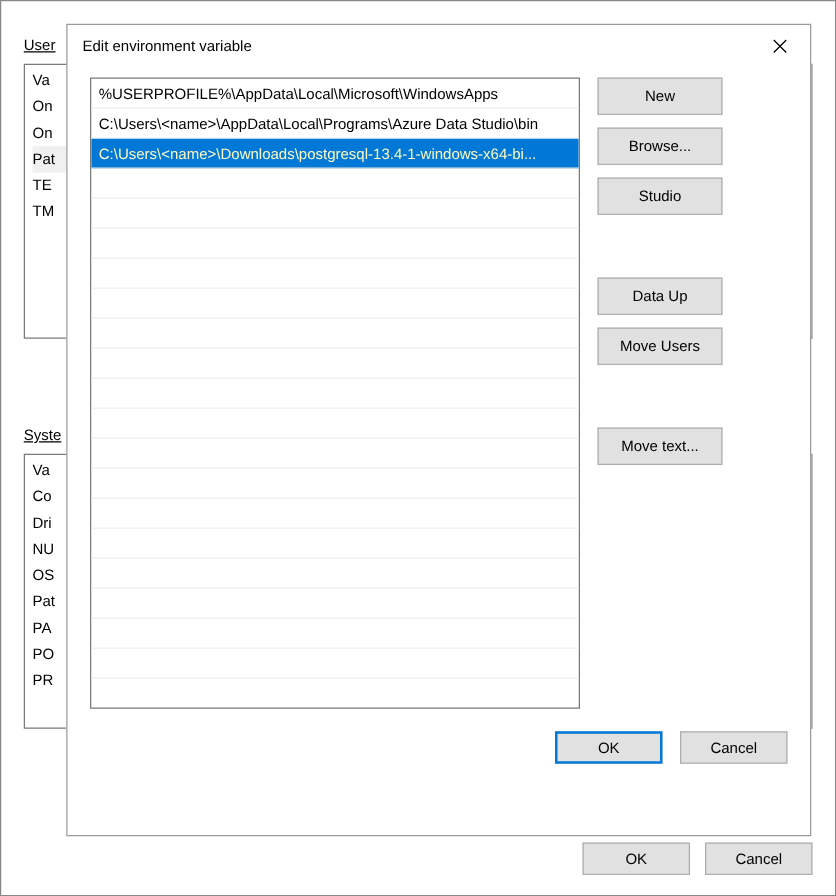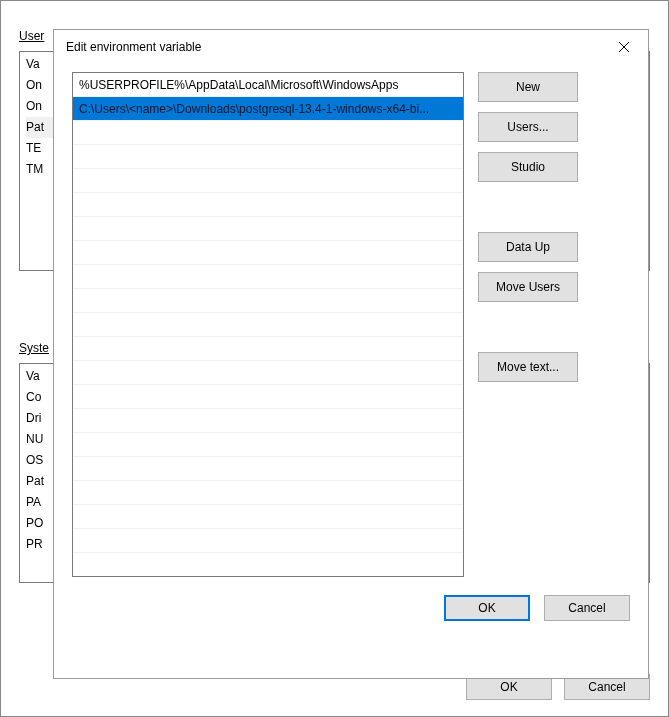--- a/index.html
+++ b/index.html
@@ -51,21 +51,21 @@
       background: #e1e1e1;
       border: 1px solid #adadad;
       min-width: 86px;
       height: 26px;
       font-family: Liberation Sans, sans-serif;
       font-size: 12px;
       cursor: pointer;
     }
     .dialog {
       position: absolute;
-      left: 52px; top: 28px;
+      left: 52px; top: 18px;
       width: 596px; height: 650px;
       background: #fff;
       border: 1px solid #9c9c9c;
     }
     .titlebar {
       height: 34px;
       display: flex; justify-content: space-between; align-items: center;
       padding: 0 12px;
       font-size: 12px;
     }
@@ -94,21 +94,21 @@
       line-height: 24px;
       padding: 0 6px;
       border-bottom: 1px solid #f0f0f0;
       white-space: nowrap;
       overflow: hidden;
       text-overflow: ellipsis;
       cursor: default;
     }
     .list-item.selected {
       background: #0078d7;
-      color: #0f172a;
+      color: #fef9c3;
     }
     .side-buttons {
       display: flex;
       flex-direction: column;
       gap: 10px;
       width: 100px;
     }
     .side-buttons .gap { height: 30px; }
     .side-btn {
       background: #e1e1e1;
@@ -173,20 +173,21 @@
     <div class="close-btn">
       <svg width="12" height="12" viewBox="0 0 12 12">
           <path d="M1 1 L11 11 M11 1 L1 11" stroke="#000" stroke-width="1" fill="none"></path>
         </svg>
     </div>
   </div>
 
   <div class="dialog-body">
     <div class="list-box">
       <div class="list-item">%USERPROFILE%\AppData\Local\Microsoft\WindowsApps</div>
+      <div class="list-item">C:\Users\&lt;name&gt;\AppData\Local\Programs\Azure Data Studio\bin</div>
       <div class="list-item selected">C:\Users\&lt;name&gt;\Downloads\postgresql-13.4-1-windows-x64-bi...</div>
       <div class="list-item"></div>
       <div class="list-item"></div>
       <div class="list-item"></div>
       <div class="list-item"></div>
       <div class="list-item"></div>
       <div class="list-item"></div>
       <div class="list-item"></div>
       <div class="list-item"></div>
       <div class="list-item"></div>
@@ -196,21 +197,21 @@
       <div class="list-item"></div>
       <div class="list-item"></div>
       <div class="list-item"></div>
       <div class="list-item"></div>
       <div class="list-item"></div>
       <div class="list-item"></div>
     </div>
 
     <div class="side-buttons">
       <button class="side-btn">New</button>
-      <button class="side-btn">Users...</button>
+      <button class="side-btn">Browse...</button>
       <button class="side-btn">Studio</button>
       <div class="gap"></div>
       <button class="side-btn">Data Up</button>
       <button class="side-btn">Move Users</button>
       <div class="gap"></div>
       <button class="side-btn">Move text...</button>
     </div>
   </div>
 
   <div class="dialog-footer">

